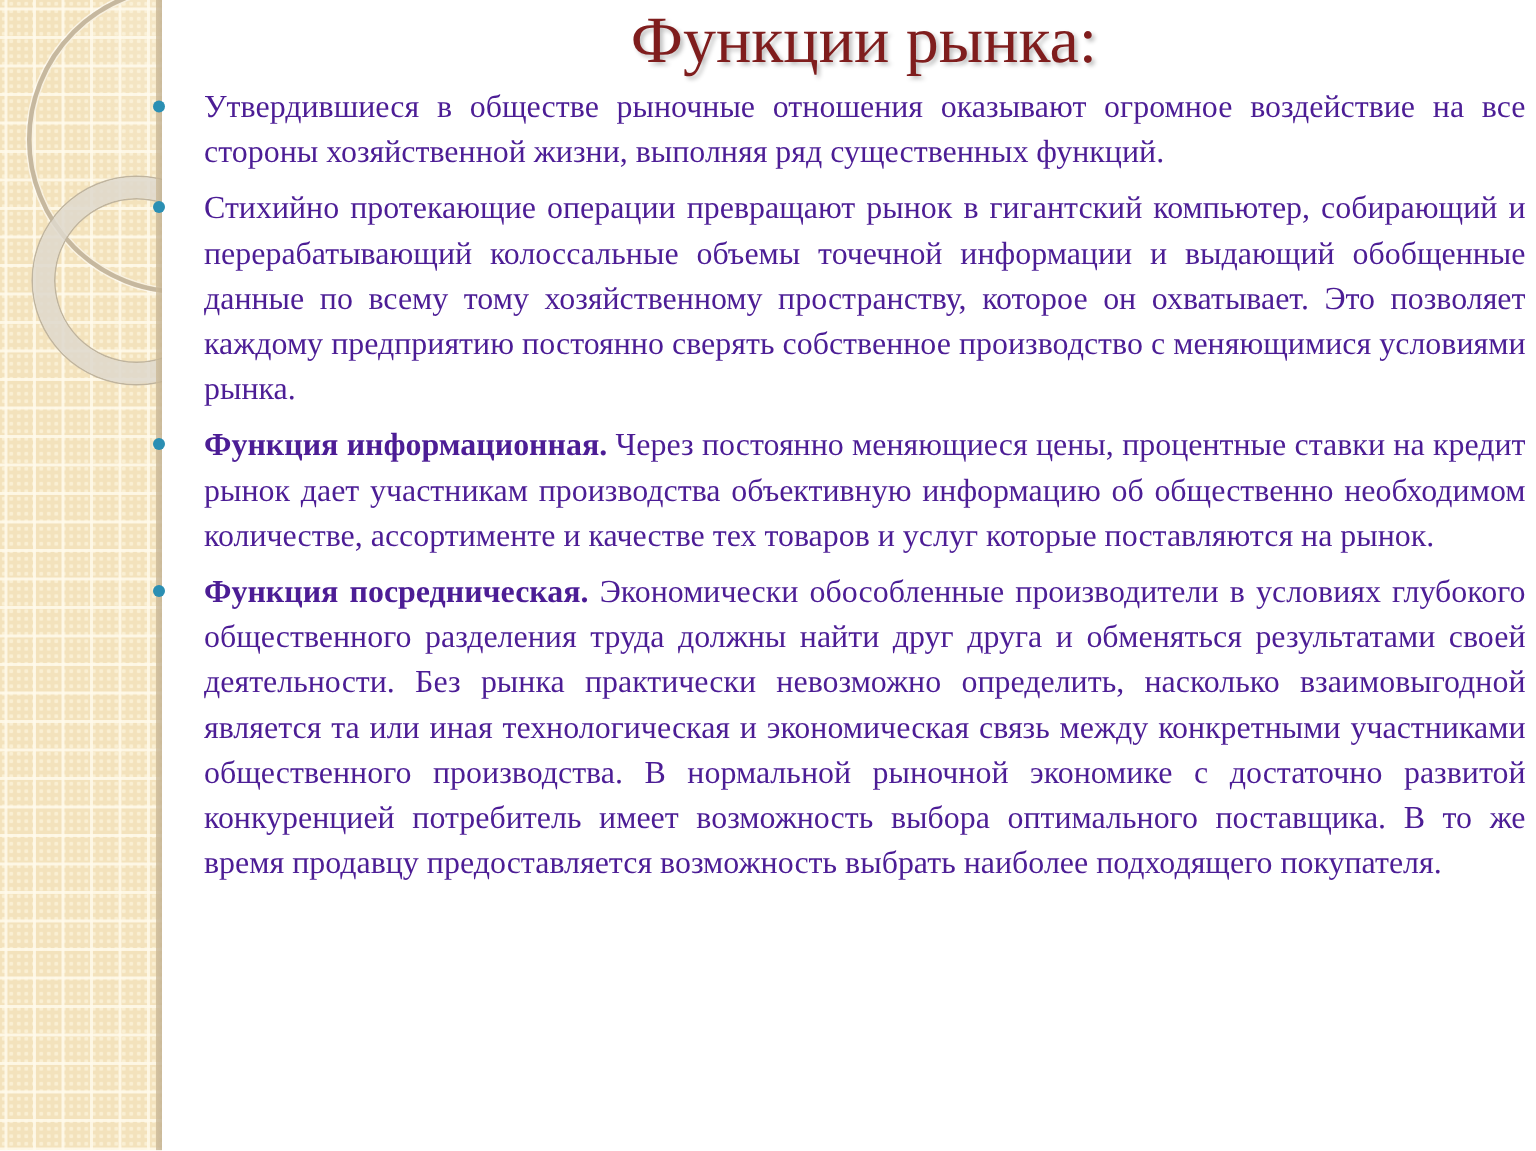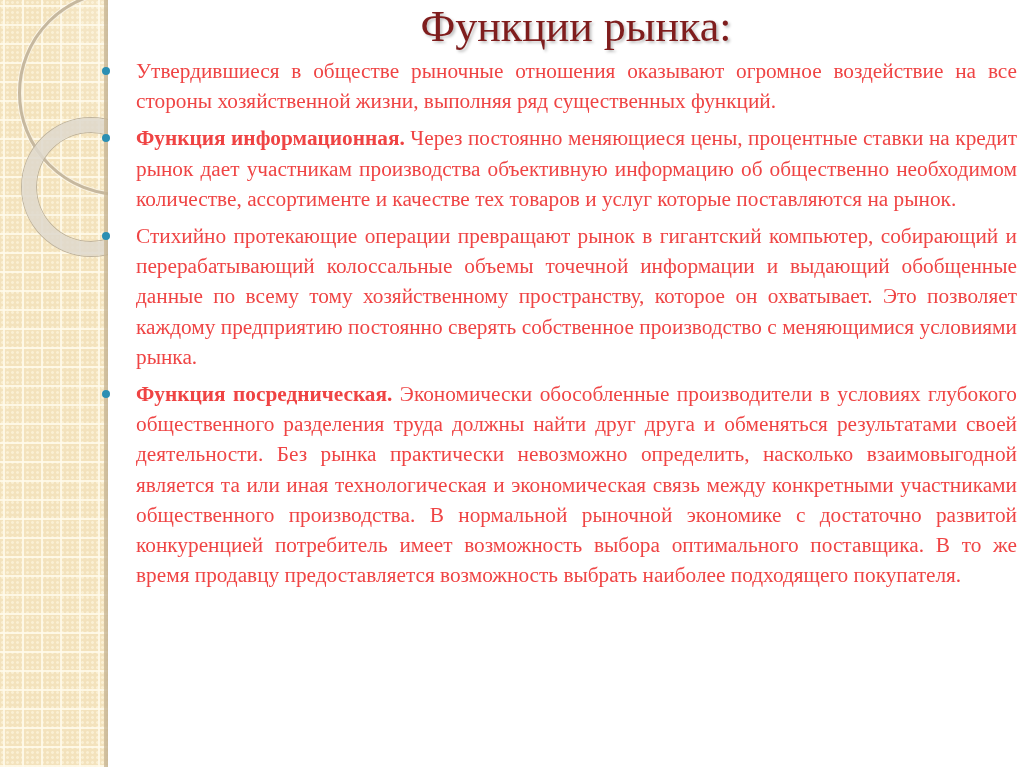--- a/index.html
+++ b/index.html
@@ -83,21 +83,21 @@
       padding-left: 20px;
     }
     .content {
       position: absolute;
       left: 136px;
       top: 56px;
       width: 881px;
       font-family: "Liberation Serif", "DejaVu Serif", serif;
       font-size: 21.3px;
       line-height: 30.2px;
-      color: #ef4444;
+      color: #4c1d95;
     }
     .para {
       position: relative;
       margin: 0 0 7px 0;
       text-align: justify;
       hyphens: none;
     }
     .bullet {
       position: absolute;
       left: -34px;
@@ -127,26 +127,26 @@
 
   <div class="content">
 
     <div class="para">
       <span class="bullet"></span>
       <span class="bold-lead"></span><span>Утвердившиеся в обществе рыночные отношения оказывают огромное воздействие на все стороны хозяйственной жизни, выполняя ряд существенных функций.</span>
     </div>
 
     <div class="para">
       <span class="bullet"></span>
-      <span class="bold-lead">Функция информационная.</span><span> Через постоянно меняющиеся цены, процентные ставки на кредит рынок дает участникам производства объективную информацию об общественно необходимом количестве, ассортименте и качестве тех товаров и услуг которые поставляются на рынок.</span>
+      <span class="bold-lead"></span><span>Стихийно протекающие операции превращают рынок в гигантский компьютер, собирающий и перерабатывающий колоссальные объемы точечной информации и выдающий обобщенные данные по всему тому хозяйственному пространству, которое он охватывает. Это позволяет каждому предприятию постоянно сверять собственное производство с меняющимися условиями рынка.</span>
     </div>
 
     <div class="para">
       <span class="bullet"></span>
-      <span class="bold-lead"></span><span>Стихийно протекающие операции превращают рынок в гигантский компьютер, собирающий и перерабатывающий колоссальные объемы точечной информации и выдающий обобщенные данные по всему тому хозяйственному пространству, которое он охватывает. Это позволяет каждому предприятию постоянно сверять собственное производство с меняющимися условиями рынка.</span>
+      <span class="bold-lead">Функция информационная.</span><span> Через постоянно меняющиеся цены, процентные ставки на кредит рынок дает участникам производства объективную информацию об общественно необходимом количестве, ассортименте и качестве тех товаров и услуг которые поставляются на рынок.</span>
     </div>
 
     <div class="para">
       <span class="bullet"></span>
       <span class="bold-lead">Функция посредническая.</span><span> Экономически обособленные производители в условиях глубокого общественного разделения труда должны найти друг друга и обменяться результатами своей деятельности. Без рынка практически невозможно определить, насколько взаимовыгодной является та или иная технологическая и экономическая связь между конкретными участниками общественного производства. В нормальной рыночной экономике с достаточно развитой конкуренцией потребитель имеет возможность выбора оптимального поставщика. В то же время продавцу предоставляется возможность выбрать наиболее подходящего покупателя.</span>
     </div>
 
   </div>
 </div>
 

